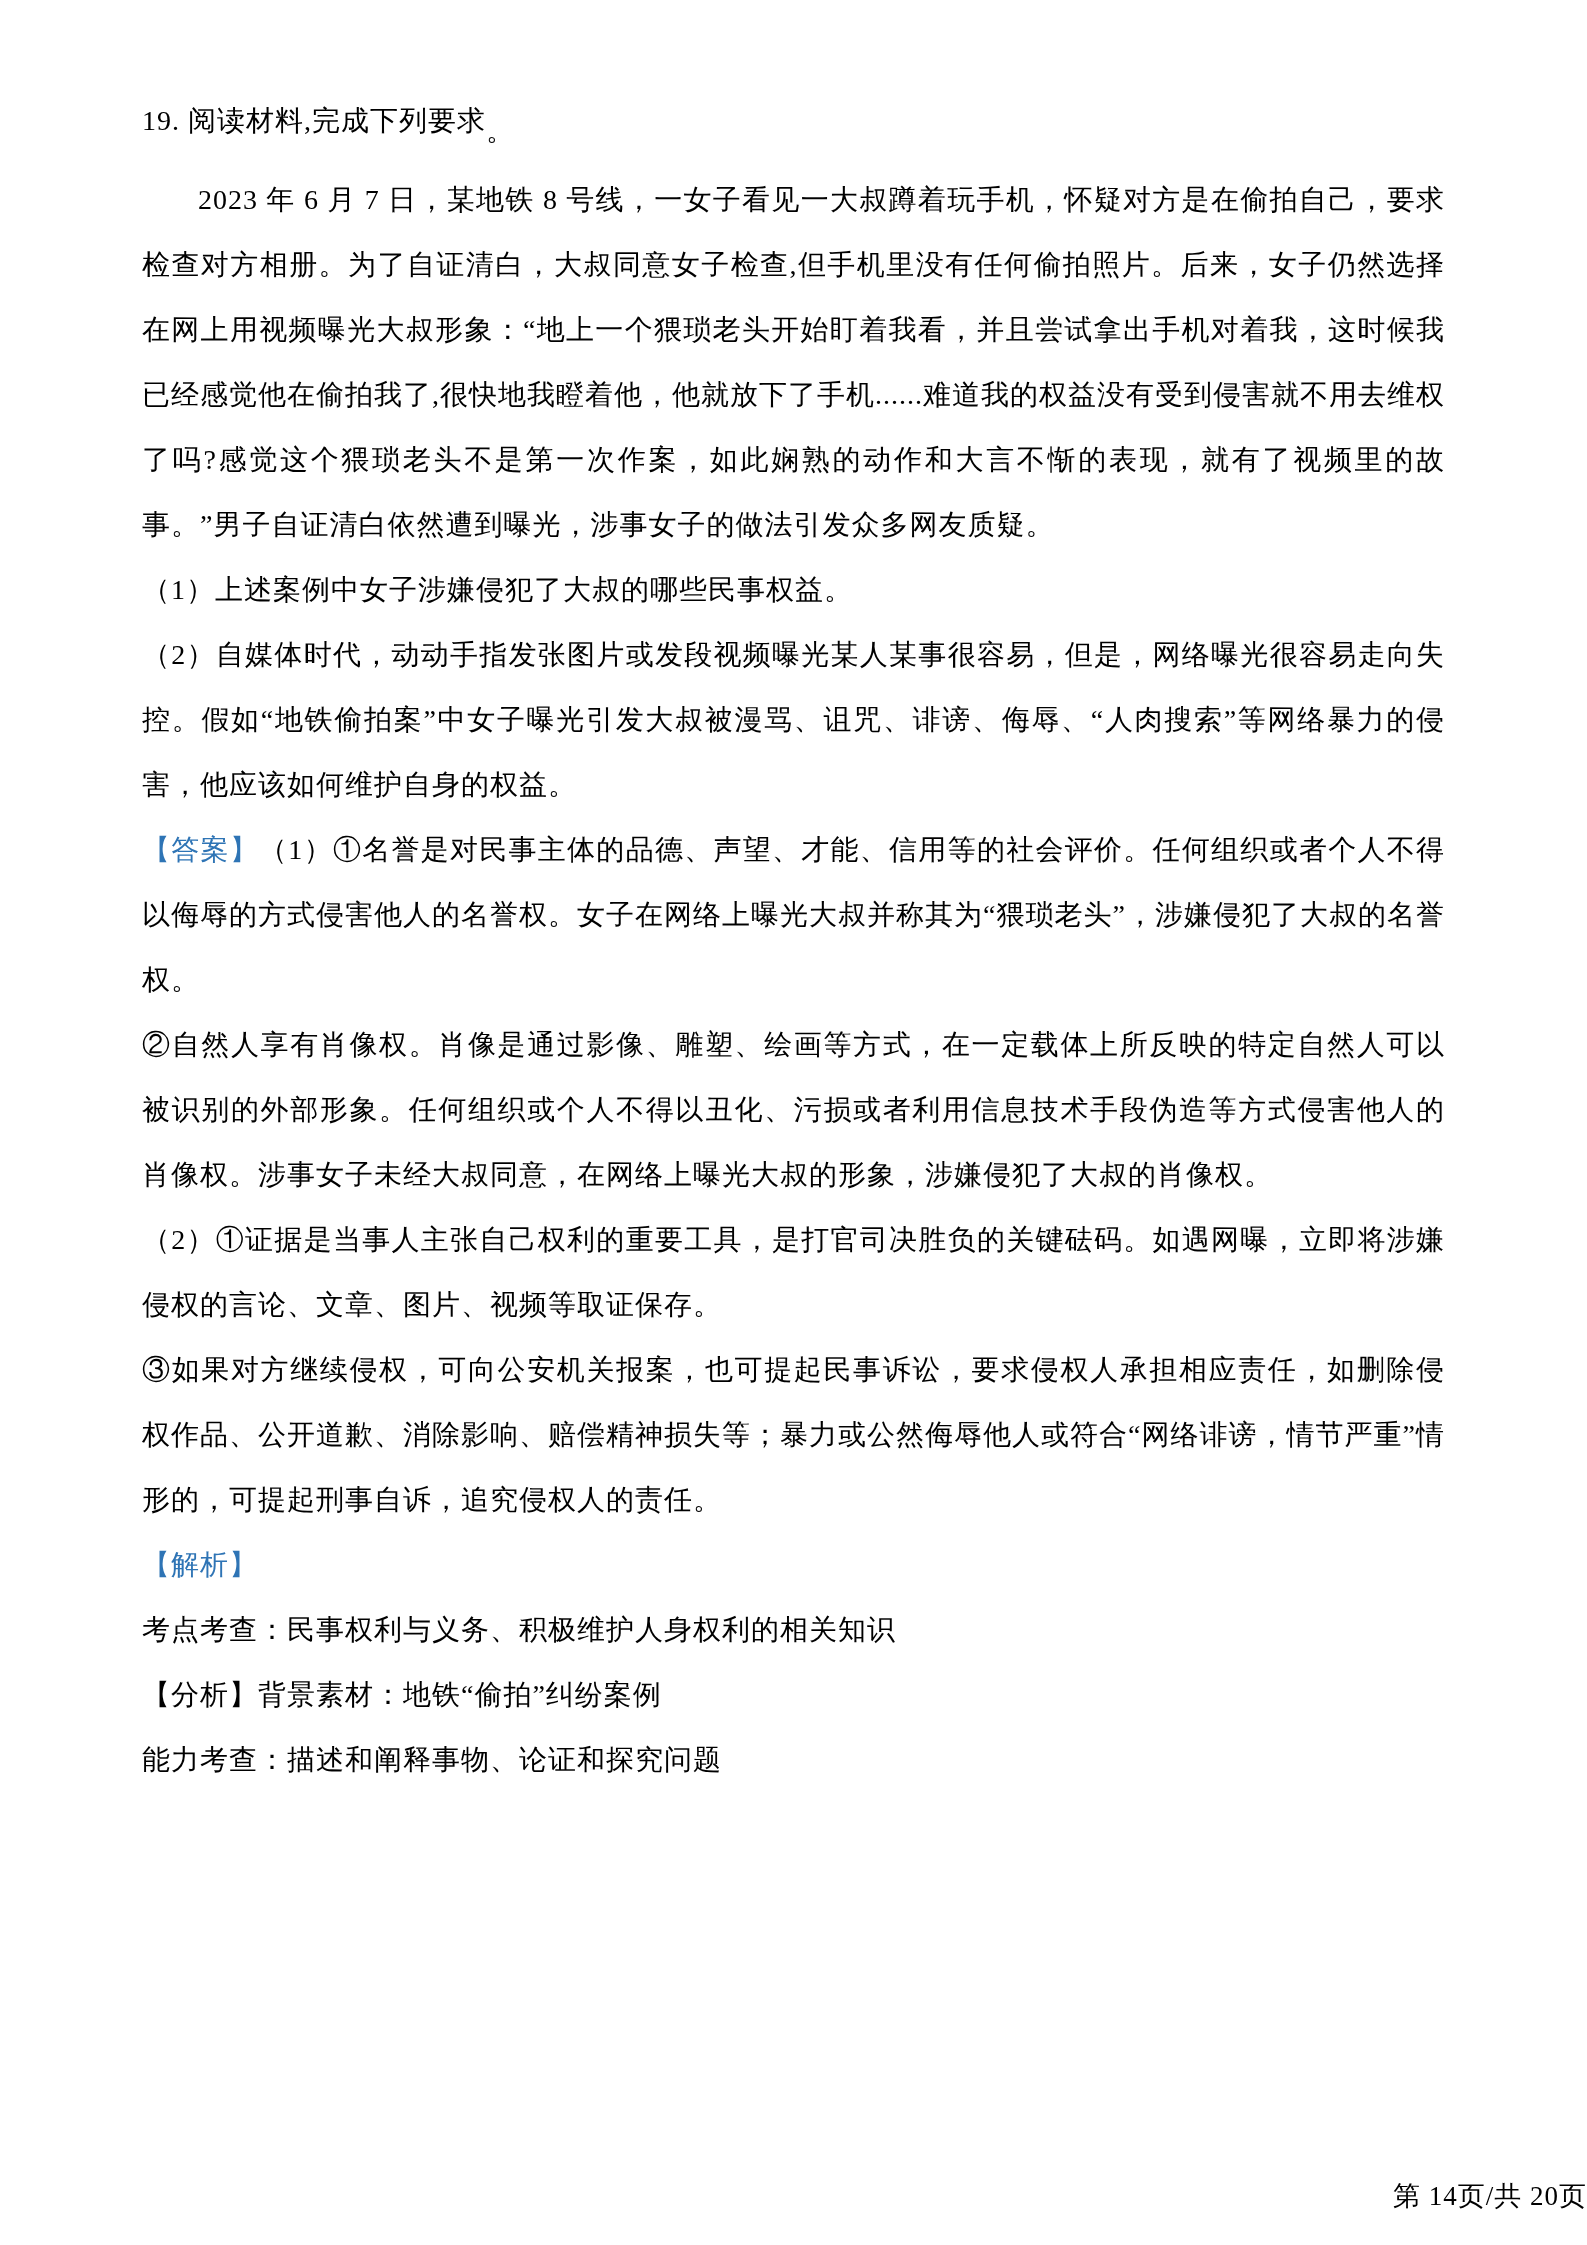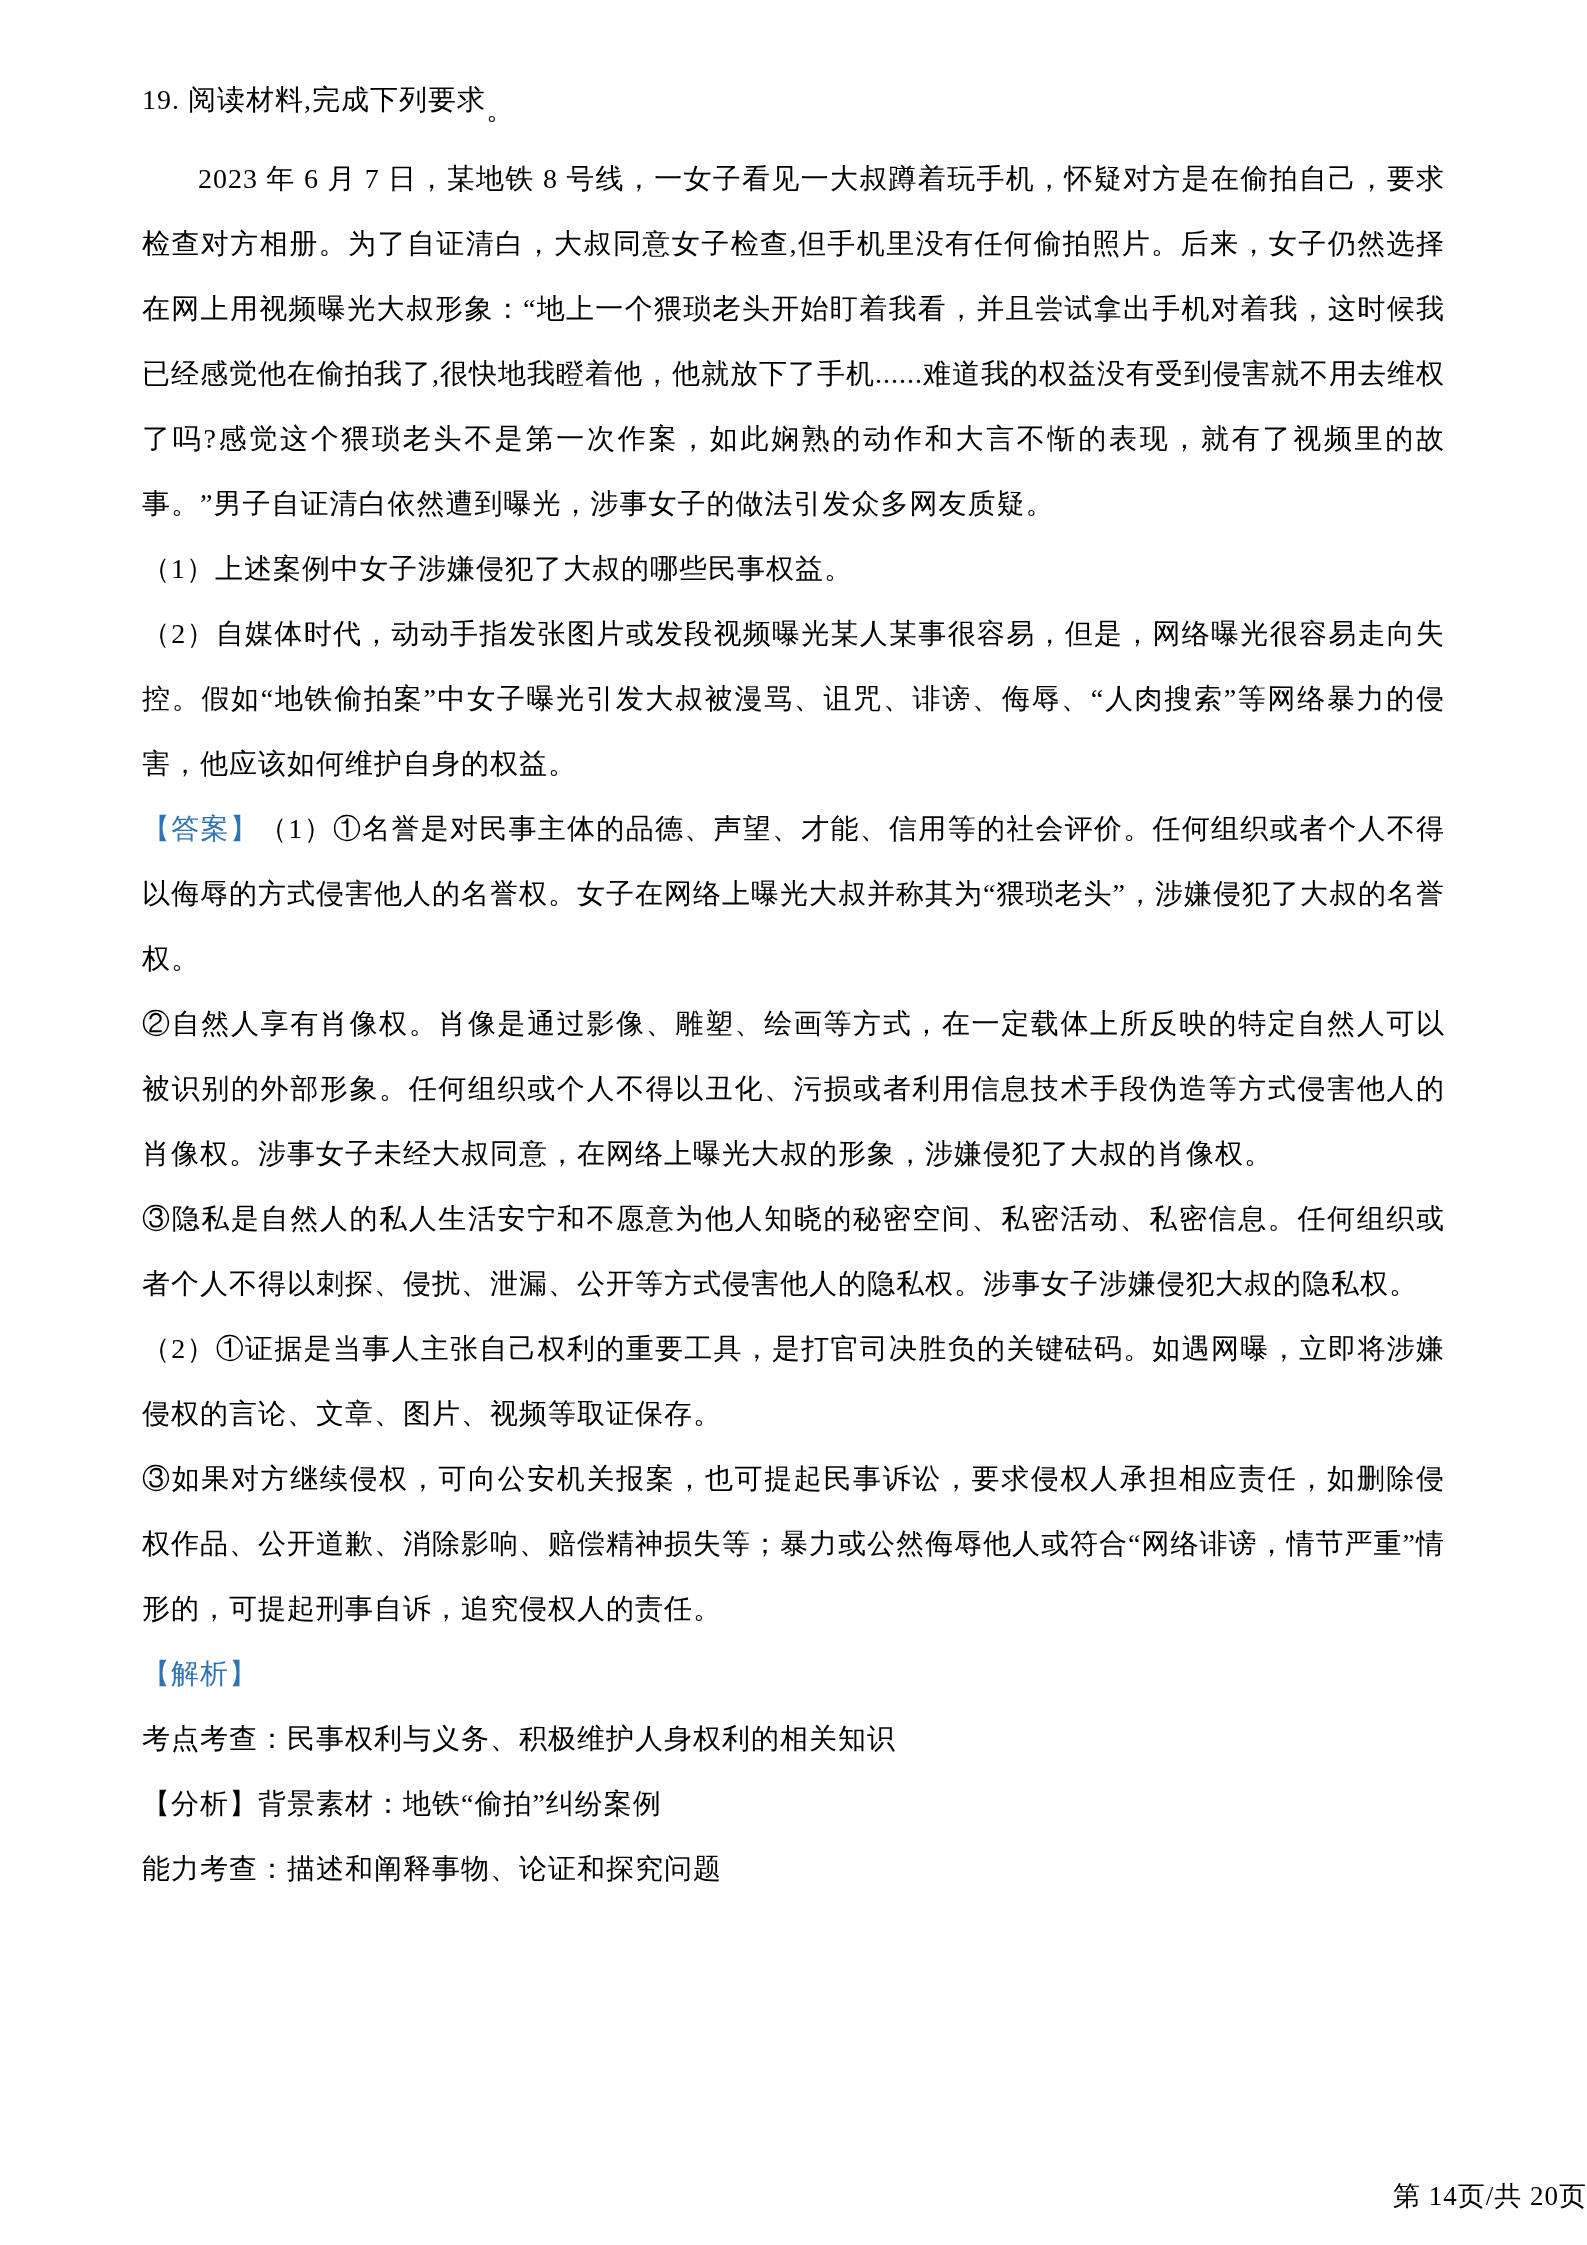--- a/index.html
+++ b/index.html
@@ -12,21 +12,21 @@
     height: 2245px;
     position: relative;
     overflow: hidden;
     font-family: "Liberation Serif", "DejaVu Serif", serif;
     color: #000000;
   }
   .page {
     box-sizing: border-box;
     width: 1587px;
     height: 2245px;
-    padding: 67px 142px 0 142px;
+    padding: 88px 142px 0 142px;
     position: relative;
   }
   .para, .line {
     margin: 0;
     font-size: 28px;
     line-height: 65px;
     letter-spacing: 1px;
     text-align: justify;
     word-break: break-all;
   }
@@ -67,21 +67,20 @@
   <p class="para indent">2023 年 6 月 7 日，某地铁 8 号线，一女子看见一大叔蹲着玩手机，怀疑对方是在偷拍自己，要求检查对方相册。为了自证清白，大叔同意女子检查,但手机里没有任何偷拍照片。后来，女子仍然选择在网上用视频曝光大叔形象：“地上一个猥琐老头开始盯着我看，并且尝试拿出手机对着我，这时候我已经感觉他在偷拍我了,很快地我瞪着他，他就放下了手机......难道我的权益没有受到侵害就不用去维权了吗?感觉这个猥琐老头不是第一次作案，如此娴熟的动作和大言不惭的表现，就有了视频里的故事。”男子自证清白依然遭到曝光，涉事女子的做法引发众多网友质疑。</p>
 
   <p class="para">（1）上述案例中女子涉嫌侵犯了大叔的哪些民事权益。</p>
 
   <p class="para">（2）自媒体时代，动动手指发张图片或发段视频曝光某人某事很容易，但是，网络曝光很容易走向失控。假如“地铁偷拍案”中女子曝光引发大叔被漫骂、诅咒、诽谤、侮辱、“人肉搜索”等网络暴力的侵害，他应该如何维护自身的权益。</p>
 
   <p class="para"><span class="blue">【答案】</span><span>（1）①名誉是对民事主体的品德、声望、才能、信用等的社会评价。任何组织或者个人不得以侮辱的方式侵害他人的名誉权。女子在网络上曝光大叔并称其为“猥琐老头”，涉嫌侵犯了大叔的名誉权。</span></p>
 
   <p class="para">②自然人享有肖像权。肖像是通过影像、雕塑、绘画等方式，在一定载体上所反映的特定自然人可以被识别的外部形象。任何组织或个人不得以丑化、污损或者利用信息技术手段伪造等方式侵害他人的肖像权。涉事女子未经大叔同意，在网络上曝光大叔的形象，涉嫌侵犯了大叔的肖像权。</p>
 
-  <p class="para">③隐私是自然人的私人生活安宁和不愿意为他人知晓的秘密空间、私密活动、私密信息。任何组织或者个人不得以刺探、侵扰、泄漏、公开等方式侵害他人的隐私权。涉事女子涉嫌侵犯大叔的隐私权。</p>
 
   <p class="para">（2）①证据是当事人主张自己权利的重要工具，是打官司决胜负的关键砝码。如遇网曝，立即将涉嫌侵权的言论、文章、图片、视频等取证保存。</p>
 
 
   <p class="para">③如果对方继续侵权，可向公安机关报案，也可提起民事诉讼，要求侵权人承担相应责任，如删除侵权作品、公开道歉、消除影响、赔偿精神损失等；暴力或公然侮辱他人或符合“网络诽谤，情节严重”情形的，可提起刑事自诉，追究侵权人的责任。</p>
 
   <p class="para blue">【解析】</p>
 
   <p class="para">考点考查：民事权利与义务、积极维护人身权利的相关知识</p>
 

